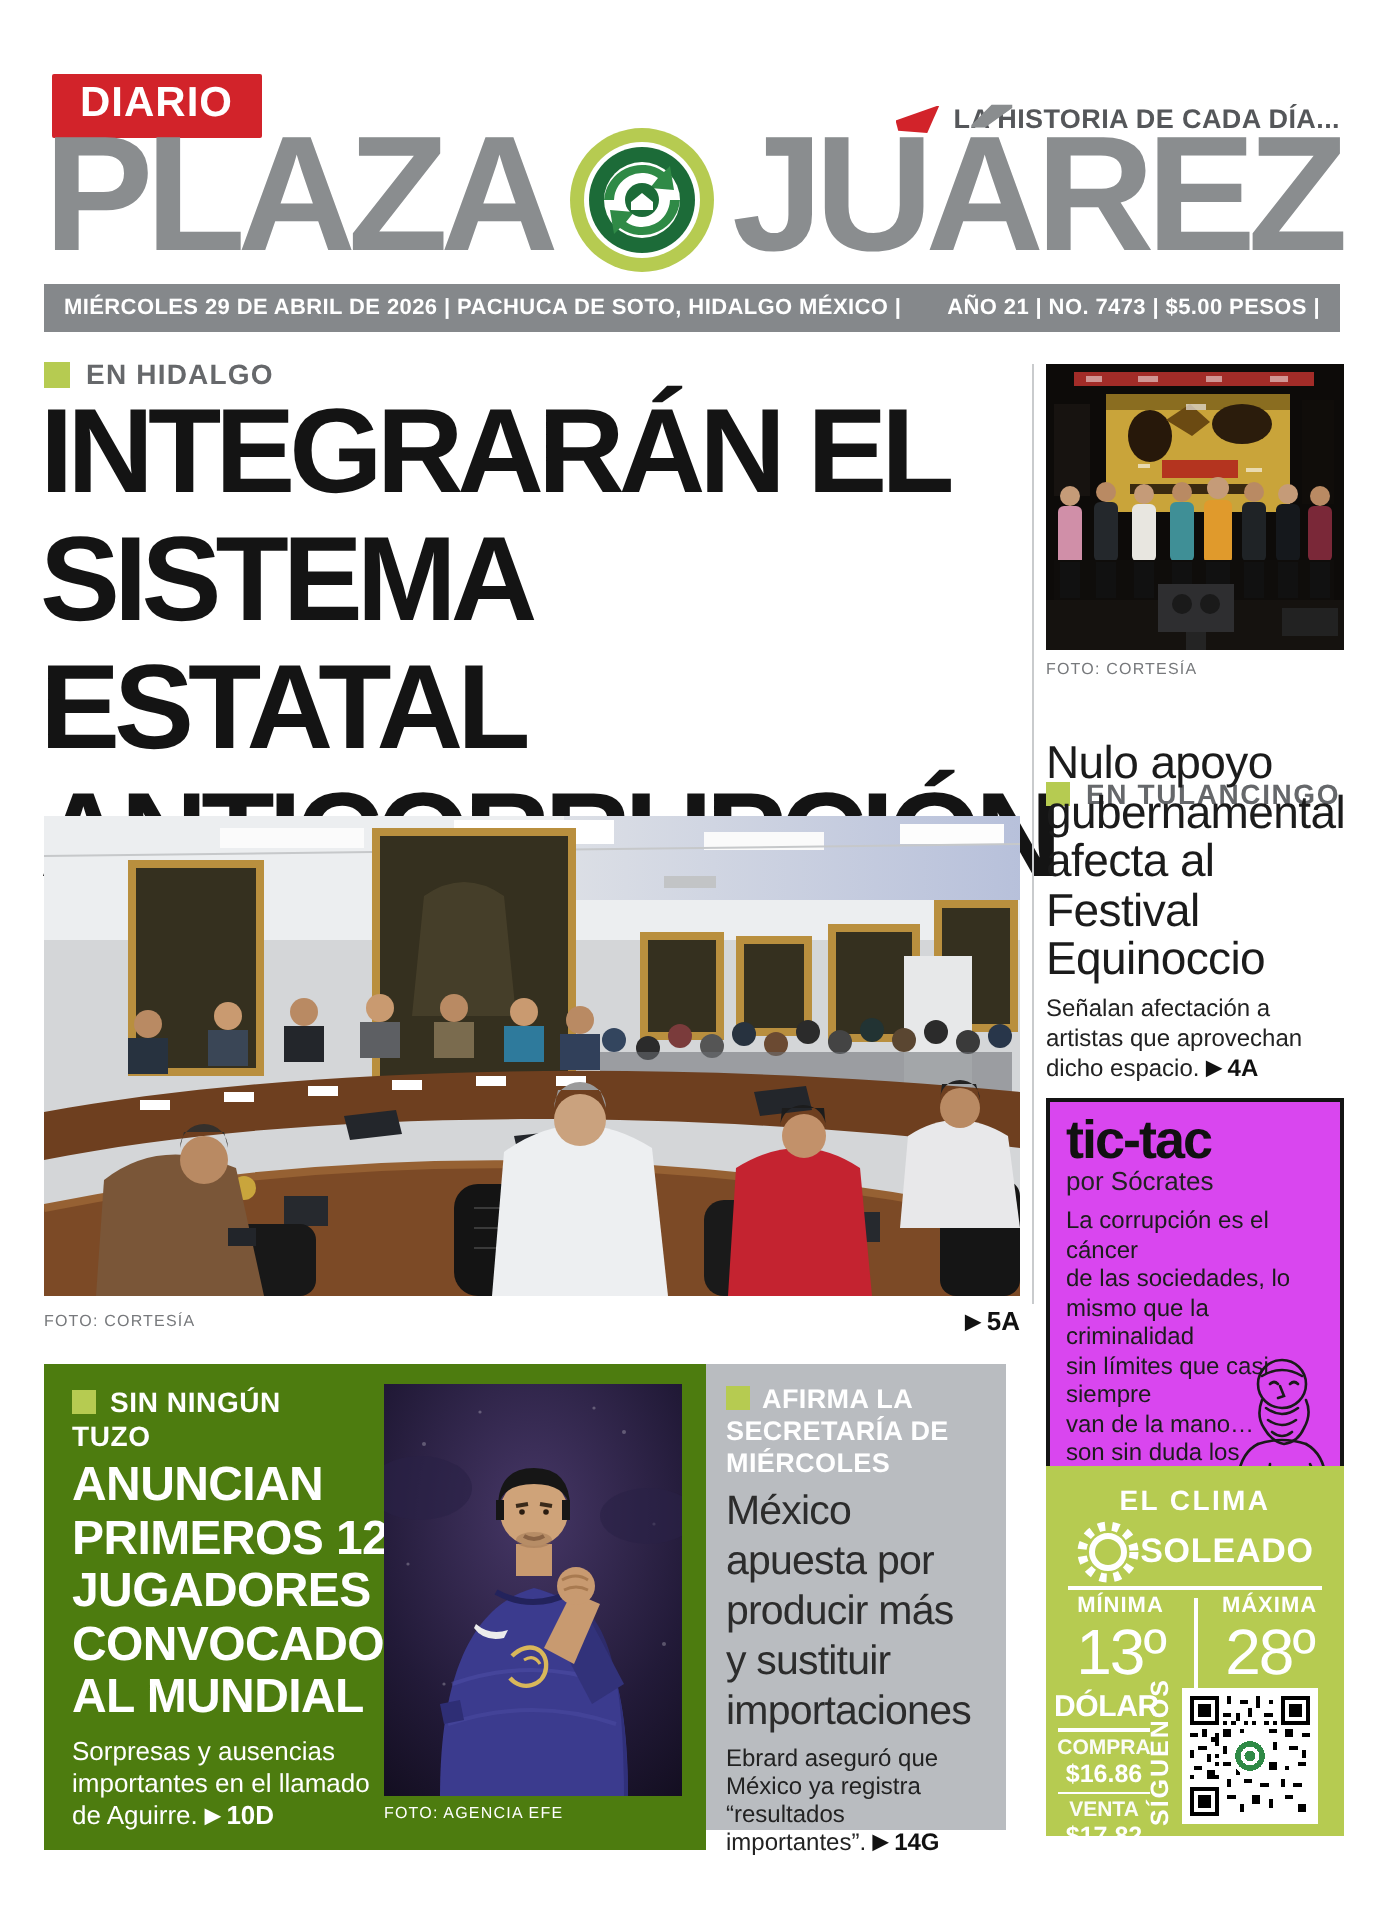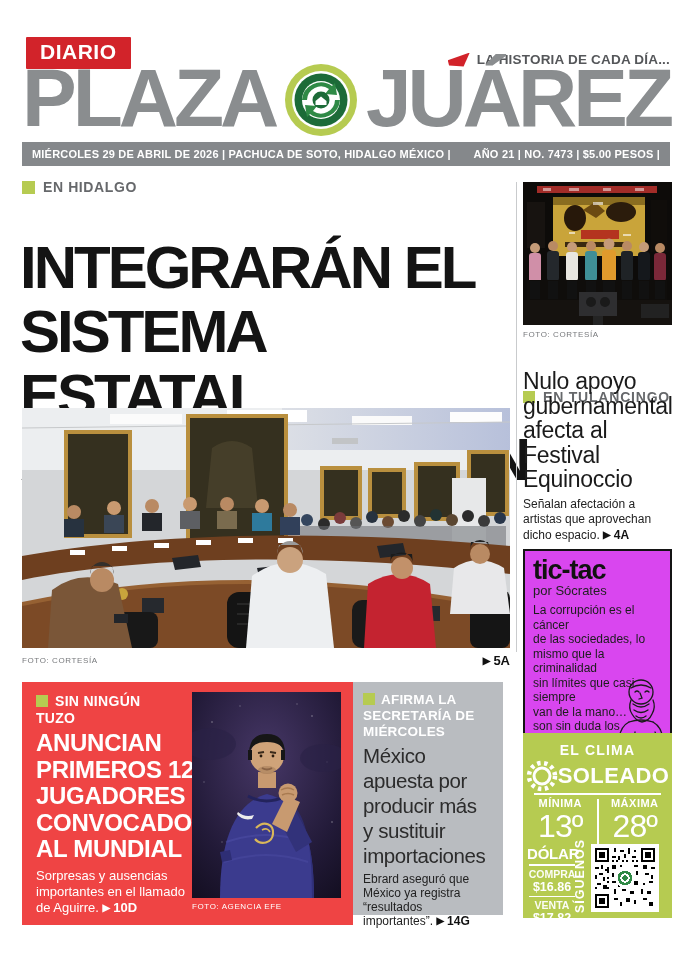--- a/index.html
+++ b/index.html
@@ -20,33 +20,33 @@
   .datebar{position:absolute;left:22px;right:22px;top:142px;height:24px;background:#85888b;
            color:#fff;display:flex;justify-content:space-between;align-items:center;
            padding:0 10px;font-size:11px;font-weight:bold;letter-spacing:.2px;box-sizing:border-box;}
 
   
   .kicker{display:flex;align-items:center;gap:8px;font-weight:bold;color:#66686b;}
   .sq{width:13px;height:13px;background:#b6cb51;flex:0 0 auto;display:inline-block;}
 
   .lead-kicker{position:absolute;left:22px;top:179px;font-size:14px;letter-spacing:.6px;}
   .lead-headline{position:absolute;left:20px;top:194px;width:494px;color:#141414;
-                 font-size:60px;font-weight:bold;letter-spacing:-3px;line-height:64px;margin-top:42px;}
+                 font-size:60px;font-weight:bold;letter-spacing:-3px;line-height:64px;}
   .main-photo{position:absolute;left:22px;top:408px;width:488px;height:240px;overflow:hidden;}
   .caption-row{position:absolute;left:22px;top:653px;width:488px;display:flex;
                justify-content:space-between;align-items:center;}
   .credit{font-size:8px;color:#77797c;letter-spacing:.6px;}
   .ref{font-weight:bold;color:#111;}
   .ref .arr{font-size:10px;vertical-align:1px;margin-right:3px;}
   .caption-row .ref{font-size:13px;}
 
   .v-divider{position:absolute;left:516px;top:182px;width:1px;height:470px;background:#c9cbcd;}
 
   
-  .sports{position:absolute;left:22px;top:682px;width:331px;height:243px;background:#ef4444;color:#fff;}
+  .sports{position:absolute;left:22px;top:682px;width:331px;height:243px;background:#4d7c0f;color:#fff;}
   .sports-kicker{position:absolute;left:14px;top:11px;width:130px;font-size:14px;font-weight:bold;
                  line-height:17px;letter-spacing:.3px;}
   .sports-kicker .sq{width:12px;height:12px;margin-right:7px;vertical-align:-1px;}
   .sports-headline{position:absolute;left:14px;top:48px;font-size:24px;font-weight:bold;
                    line-height:26.5px;letter-spacing:-.3px;}
   .sports-dek{position:absolute;left:14px;top:186px;width:152px;font-size:13px;line-height:16px;}
   .sports-dek .ref{color:#fff;font-size:13px;}
   .sports-photo{position:absolute;left:170px;top:10px;width:149px;height:206px;overflow:hidden;}
   .sports-credit{position:absolute;left:170px;top:220px;font-size:8px;color:#fff;letter-spacing:.6px;}
 
@@ -75,21 +75,21 @@
   .tt-title{font-size:27px;font-weight:bold;letter-spacing:-1px;line-height:25px;color:#111;}
   .tt-byline{font-size:13px;color:#222;margin-bottom:5px;}
   .tt-line{font-size:12px;line-height:14.5px;color:#1c1c1c;}
   .socrates{position:absolute;right:3px;bottom:1px;}
 
   
   .clima{position:absolute;left:523px;top:733px;width:149px;height:185px;background:#b6cb51;color:#fff;}
   .cl-title{position:absolute;top:9px;left:0;right:0;text-align:center;font-size:14px;
             font-weight:bold;letter-spacing:1.2px;}
   .cl-sunrow{position:absolute;top:27px;left:0;right:0;display:flex;align-items:center;
-             justify-content:center;font-size:22px;font-weight:bold;letter-spacing:.4px;}
+             justify-content:center;font-size:17px;font-weight:bold;letter-spacing:.4px;}
   .cl-hr{position:absolute;left:11px;right:11px;top:60px;height:2px;background:#fff;}
   .cl-mm{position:absolute;top:64px;left:0;right:0;display:flex;text-align:center;}
   .cl-col{flex:1;}
   .cl-lab{font-size:11px;font-weight:bold;letter-spacing:.5px;}
   .cl-val{font-size:32px;font-weight:normal;line-height:34px;letter-spacing:-1px;}
   .cl-vdiv{position:absolute;left:74px;top:66px;width:2px;height:48px;background:#fff;}
   .dolar{position:absolute;left:4px;top:112px;width:50px;text-align:center;}
   .dl-title{font-size:15px;font-weight:bold;letter-spacing:-.2px;line-height:17px;}
   .dl-hr{height:1.5px;background:#fff;margin:2px 2px;}
   .dl-lab{font-size:10.5px;line-height:12px;font-weight:bold;opacity:.95;}

